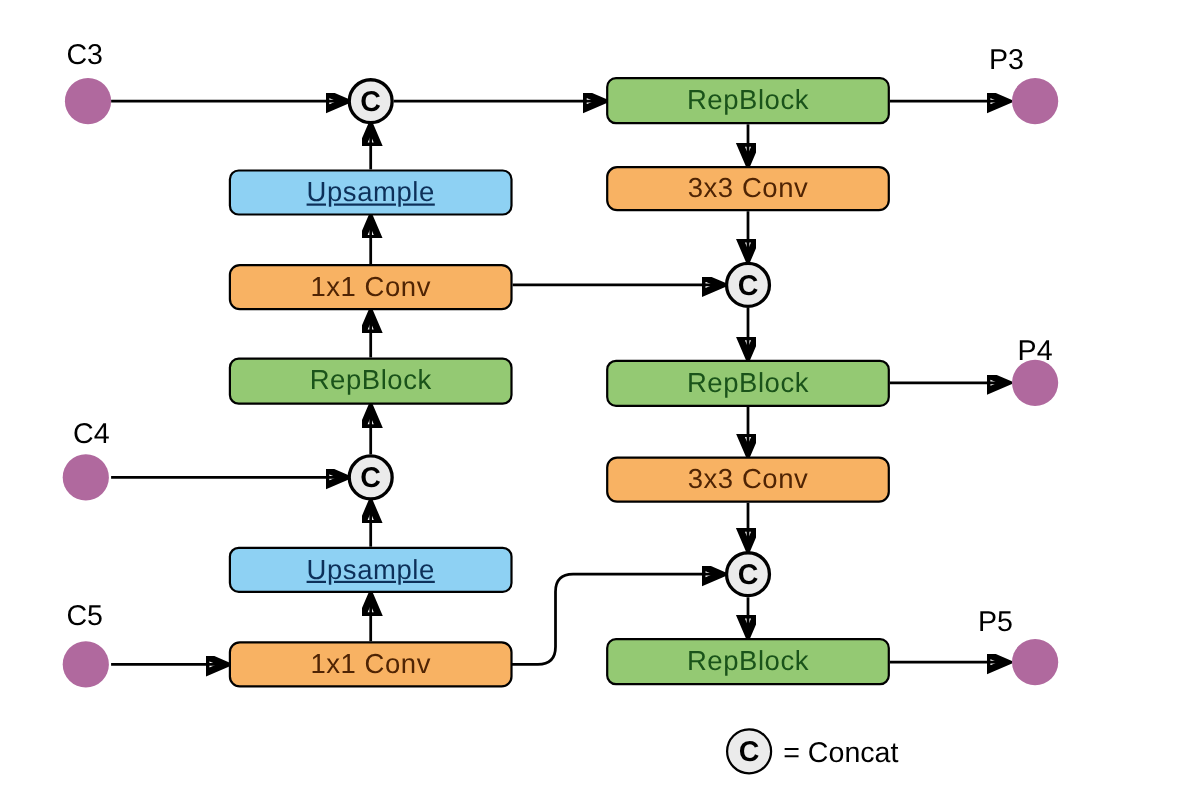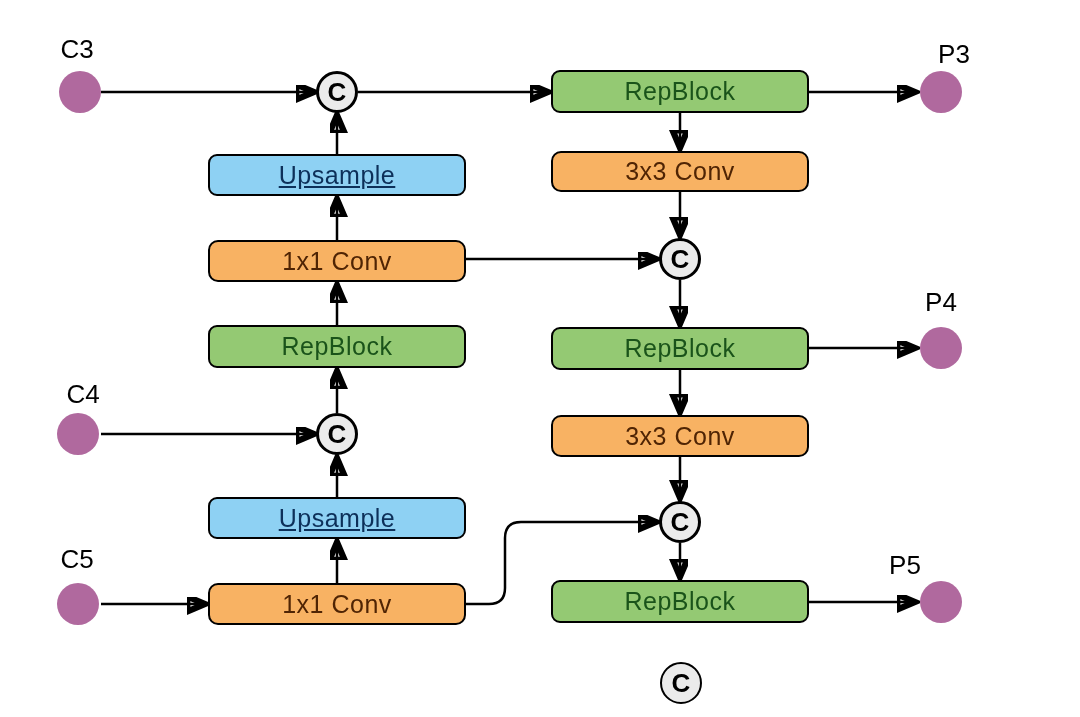--- a/index.html
+++ b/index.html
@@ -75,23 +75,23 @@
     <path d="M809,602 H913" marker-end="url(#ah)"></path>
   </svg>
 
   <div class="io-label" style="left:47px;top:35px">C3</div>
   <div class="io-node" style="left:59px;top:71px"></div>
   <div class="io-label" style="left:53px;top:380px">C4</div>
   <div class="io-node" style="left:57px;top:413px"></div>
   <div class="io-label" style="left:47px;top:545px">C5</div>
   <div class="io-node" style="left:57px;top:583px"></div>
 
-  <div class="io-label" style="left:924px;top:40px">P3</div>
+  <div class="io-label" style="left:885px;top:40px">P3</div>
   <div class="io-node" style="left:920px;top:71px"></div>
-  <div class="io-label" style="left:911px;top:288px">P4</div>
+  <div class="io-label" style="left:911px;top:304px">P4</div>
   <div class="io-node" style="left:920px;top:327px"></div>
   <div class="io-label" style="left:875px;top:551px">P5</div>
   <div class="io-node" style="left:920px;top:581px"></div>
 
   <div class="block blue" style="left:208px;top:154px;width:258px;height:42px">Upsample</div>
   <div class="block orange" style="left:208px;top:240px;width:258px;height:42px">1x1 Conv</div>
   <div class="block green" style="left:208px;top:325px;width:258px;height:43px">RepBlock</div>
   <div class="block blue" style="left:208px;top:497px;width:258px;height:42px">Upsample</div>
   <div class="block orange" style="left:208px;top:583px;width:258px;height:42px">1x1 Conv</div>
 
@@ -100,14 +100,15 @@
   <div class="block green" style="left:551px;top:327px;width:258px;height:43px">RepBlock</div>
   <div class="block orange" style="left:551px;top:415px;width:258px;height:42px">3x3 Conv</div>
   <div class="block green" style="left:551px;top:580px;width:258px;height:43px">RepBlock</div>
 
   <div class="concat" style="left:316px;top:71px">C</div>
   <div class="concat" style="left:316px;top:413px">C</div>
   <div class="concat" style="left:659px;top:238px">C</div>
   <div class="concat" style="left:659px;top:501px">C</div>
 
   <div class="concat" style="left:660px;top:662px;border-width:2.5px">C</div>
+  <div class="legend">= Concat</div>
 
 </div>
 
 </body></html>

